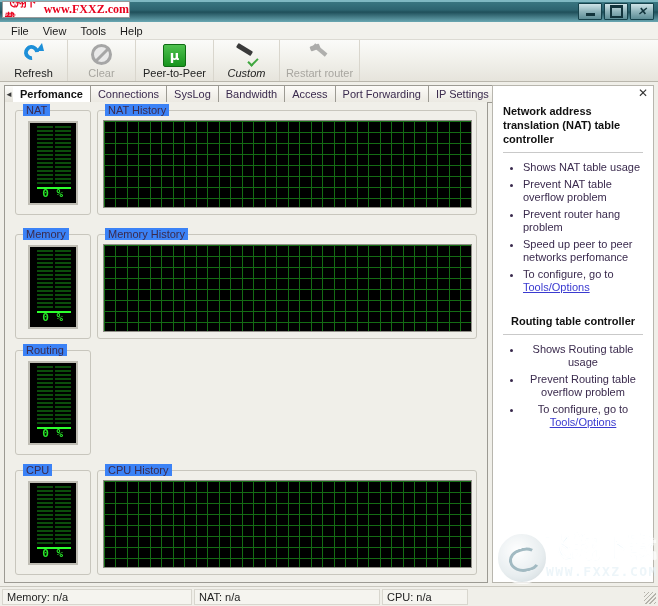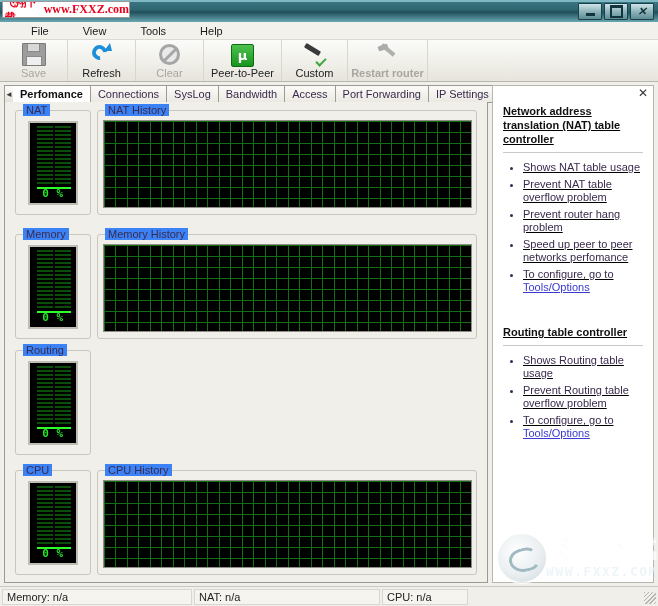--- a/index.html
+++ b/index.html
@@ -75,21 +75,20 @@
     background: #f2f1ec;
     border-bottom: 1px solid #dcdad3;
     display: flex; align-items: center;
     padding-left: 4px;
     box-sizing: border-box;
   }
   .menu-item {
     padding: 2px 7px;
     font-size: 11px;
     color: #1a1a1a;
-    margin-left: 20px;
   }
 
   
   .toolbar {
     position: absolute; left: 0; top: 40px;
     width: 658px; height: 42px;
     background: linear-gradient(180deg,#fbfbf9 0%, #f0efe9 55%, #e6e4dc 100%);
     border-bottom: 1px solid #b9b6ac;
     display: flex;
     align-items: stretch;
@@ -99,22 +98,22 @@
     width: 68px;
     display: flex; flex-direction: column;
     align-items: center; justify-content: flex-start;
     padding-top: 2px;
     box-sizing: border-box;
     border-right: 1px solid #d9d6cd;
     position: relative;
   }
   .tb-btn.wide { width: 78px; }
   .tb-btn.w-ftp { width: 66px; }
-  .tb-btn.w-custom { width: 66px; }
-  .tb-btn.w-restart { width: 80px; font-weight: bold; }
+  .tb-btn.w-custom { width: 66px; font-style: italic; }
+  .tb-btn.w-restart { width: 80px; }
   .tb-btn .tb-label {
     font-size: 11px; color: #222;
     margin-top: 1px;
     white-space: nowrap;
   }
   .tb-btn.disabled .tb-label { color: #a8a6a0; }
   .tb-icon { width: 26px; height: 24px; position: relative; }
 
   
   .ico-save { width:22px;height:21px;margin:1px auto;background:#9d9d9d;border:1px solid #7a7a7a;border-radius:1px;position:relative;}
@@ -273,33 +272,33 @@
     box-sizing: border-box;
     overflow: hidden;
   }
   .infopanel .close-x {
     position: absolute; right: 4px; top: 2px;
     width: 12px; height: 12px;
     font-size: 12px; color: #333;
     line-height: 11px; text-align: center;
     font-family: "Liberation Sans", sans-serif;
   }
-  .info-body { padding: 18px 10px 8px 10px; text-decoration: underline; }
+  .info-body { padding: 18px 10px 8px 10px; }
   .info-h {
     font-size: 11px; font-weight: bold; color: #111;
     line-height: 14px; margin: 0 0 6px 0;
   }
   .info-hr { height:1px; background:#c9c9c9; margin: 4px 0 8px 0; }
   .info-ul { margin: 0 0 10px 0; padding-left: 20px; }
   .info-ul li {
     font-size: 11px; color: #3a2a4d;
     line-height: 13px; margin-bottom: 4px;
   }
   .info-ul li a { color: #3a3ad0; text-decoration: underline; }
-  .info-block2 { margin-top: 31px; }
+  .info-block2 { margin-top: 20px; text-align: center; }
 
   
   .statusbar {
     position: absolute; left: 0; bottom: 0;
     width: 658px; height: 20px;
     background: #f0efe9;
     border-top: 1px solid #c9c7be;
     display: flex; align-items: center;
     box-sizing: border-box;
   }
@@ -388,26 +387,20 @@
 
   <div class="menubar">
     <div class="menu-item">File</div>
     <div class="menu-item">View</div>
     <div class="menu-item">Tools</div>
     <div class="menu-item">Help</div>
   </div>
 
   <div class="toolbar">
 
-    <div class="tb-btn disabled">
-      <div class="tb-icon">
-          <div class="ico-save"></div>
-        </div>
-      <div class="tb-label">Save</div>
-    </div>
 
     <div class="tb-btn">
       <div class="tb-icon">
           <div class="ico-refresh"></div>
         </div>
       <div class="tb-label">Refresh</div>
     </div>
 
     <div class="tb-btn disabled">
       <div class="tb-icon">

